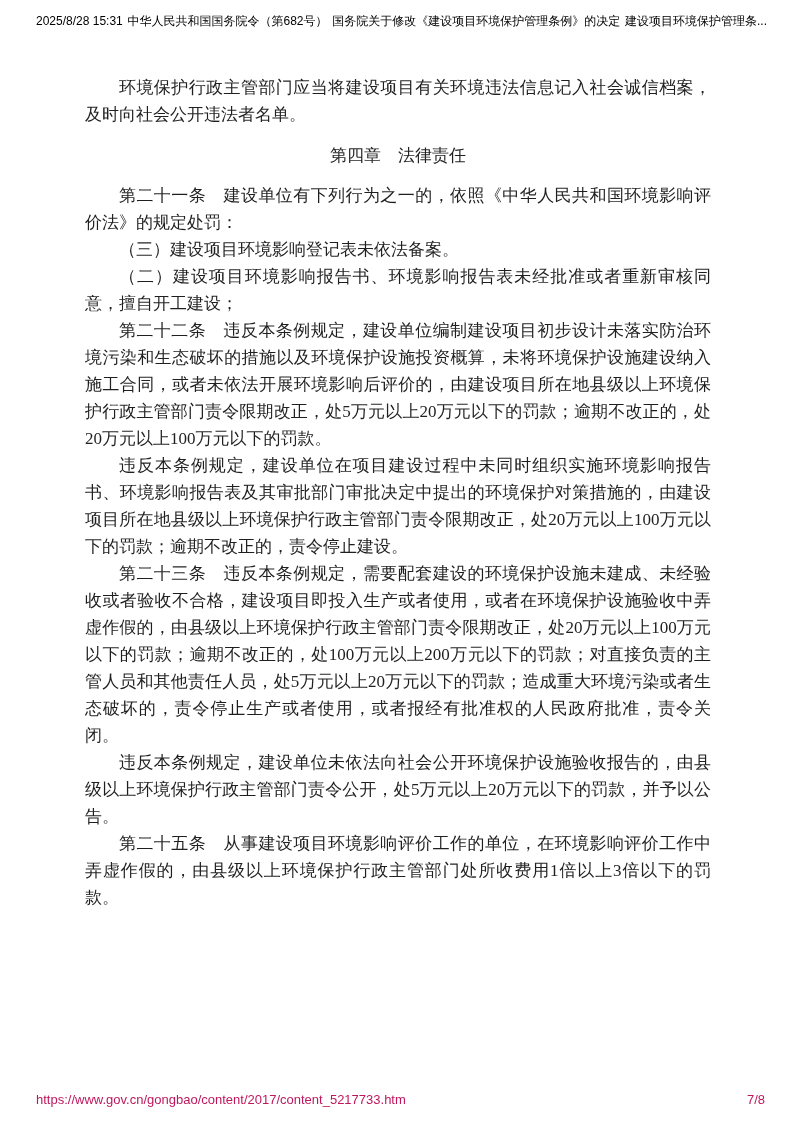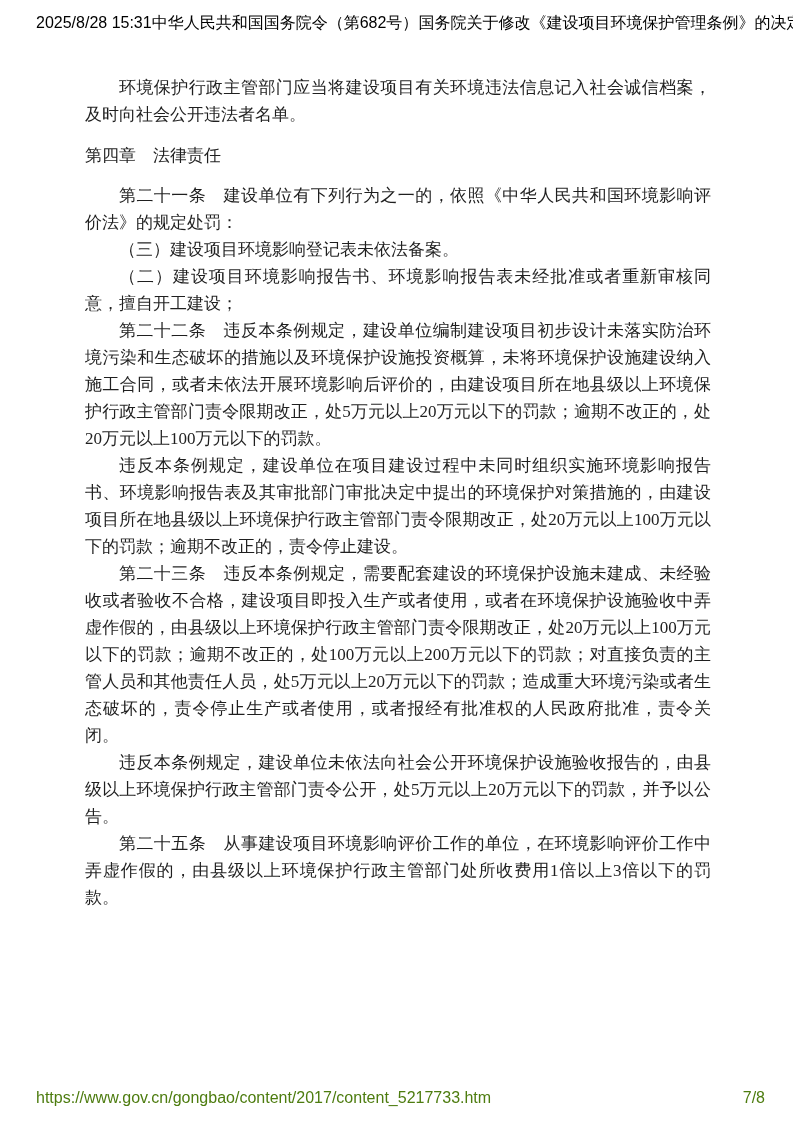--- a/index.html
+++ b/index.html
@@ -18,21 +18,21 @@
   
   .page-header {
     position: absolute;
     top: 13px;
     left: 36px;
     right: 26px;
     display: flex;
     justify-content: space-between;
     align-items: baseline;
     font-family: "Liberation Sans", "DejaVu Sans", sans-serif;
-    font-size: 16px;
+    font-size: 12px;
     color: #000000;
     white-space: nowrap;
   }
   .page-header .seg { flex: 0 0 auto; }
 
   
   .document-body {
     position: absolute;
     top: 74px;
     left: 85px;
@@ -41,36 +41,37 @@
     font-size: 17px;
     line-height: 27px;
     text-align: justify;
     color: #1f1f1f;
   }
   .document-body p.para {
     margin: 0;
     text-indent: 2em;
   }
   .document-body .chapter-heading {
+    text-align: center;
     text-indent: 0;
     margin: 14px 0 13px 0;
   }
 
   
   .page-footer {
     position: absolute;
     left: 36px;
     right: 28px;
     bottom: 15px;
     display: flex;
     justify-content: space-between;
     align-items: baseline;
     font-family: "Liberation Sans", "DejaVu Sans", sans-serif;
-    font-size: 16px;
-    color: #4d7c0f;
+    font-size: 13px;
+    color: #be185d;
     white-space: nowrap;
   }
 </style>
 </head>
 <body>
 
 <div class="page-header">
   <span class="seg">2025/8/28 15:31</span>
   <span class="seg">中华人民共和国国务院令（第682号）</span>
   <span class="seg">国务院关于修改《建设项目环境保护管理条例》的决定</span>

